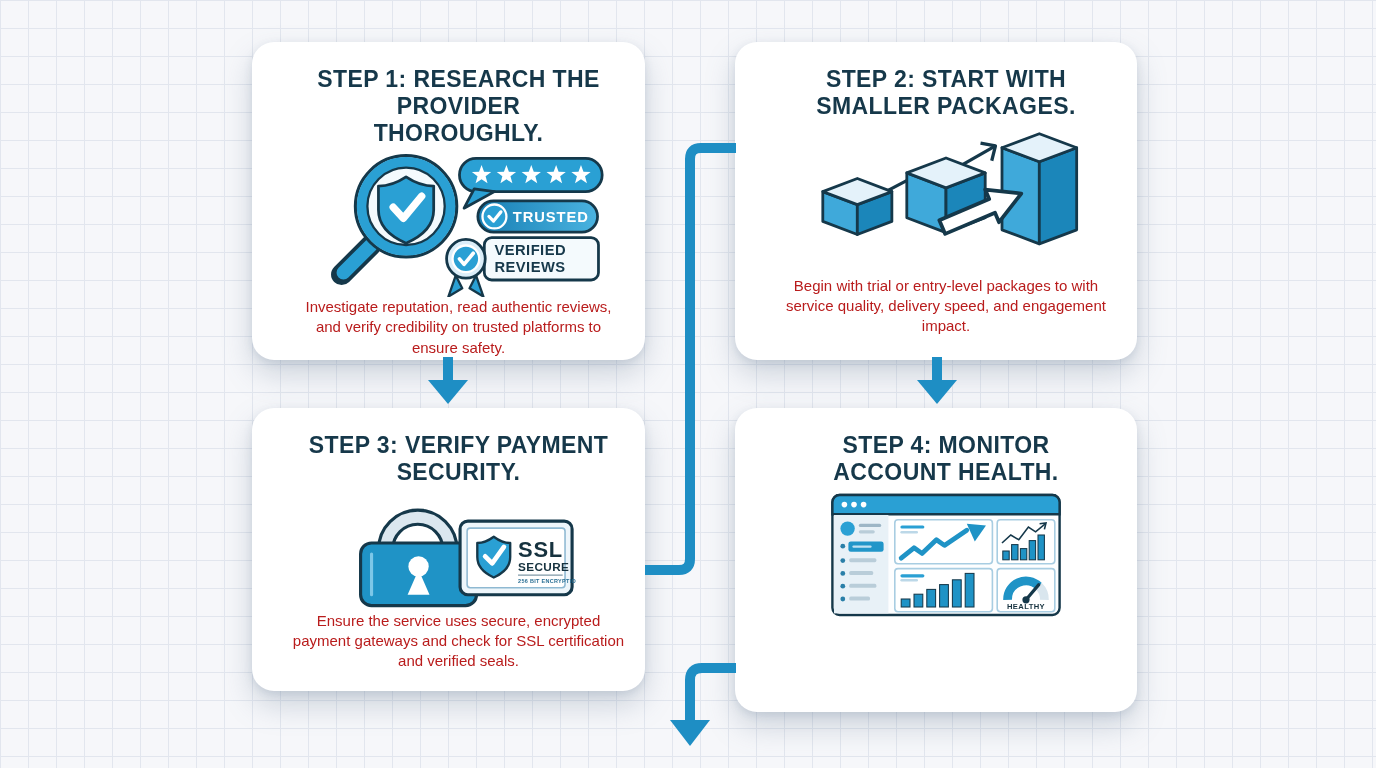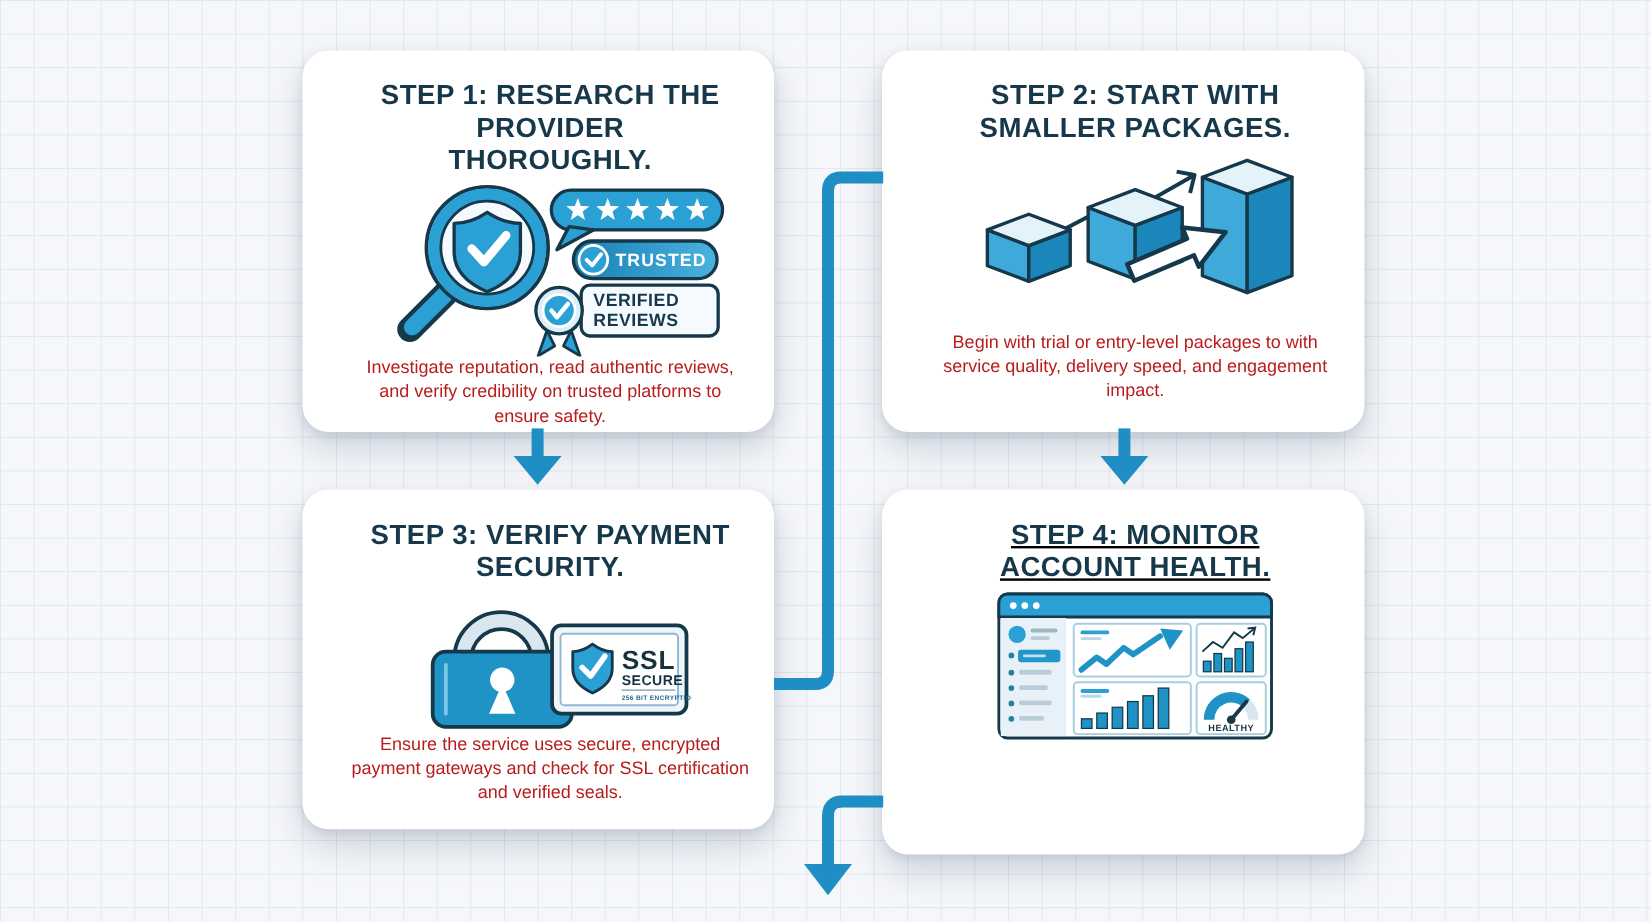--- a/index.html
+++ b/index.html
@@ -16,21 +16,21 @@
   .stage{position:absolute;inset:0;}
   .card{
     position:absolute;background:#ffffff;border-radius:22px;
     box-shadow:0 14px 30px rgba(96,118,145,.28), 0 3px 8px rgba(96,118,145,.16);
     display:flex;flex-direction:column;align-items:center;
     text-align:center;box-sizing:border-box;padding-left:20px;
   }
   .card1{left:252px;top:42px;width:393px;height:318px;}
   .card2{left:735px;top:42px;width:402px;height:318px;}
   .card3{left:252px;top:408px;width:393px;height:283px;}
-  .card4{left:735px;top:408px;width:402px;height:304px;text-decoration:underline;}
+  .card4{left:735px;top:408px;width:402px;height:304px;}
   .title{
     margin:24px auto 0;font-weight:bold;font-size:23px;line-height:1.18;
     color:#16384a;letter-spacing:.4px;
   }
   .card1 .title{max-width:292px;}
   .card2 .title{max-width:272px;}
   .card3 .title{max-width:308px;}
   .card4 .title{max-width:274px;}
   .iconwrap{flex:1;display:flex;justify-content:center;width:100%;}
   .desc{

